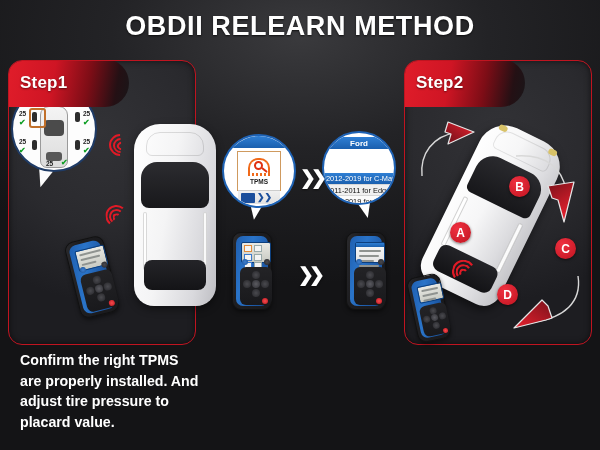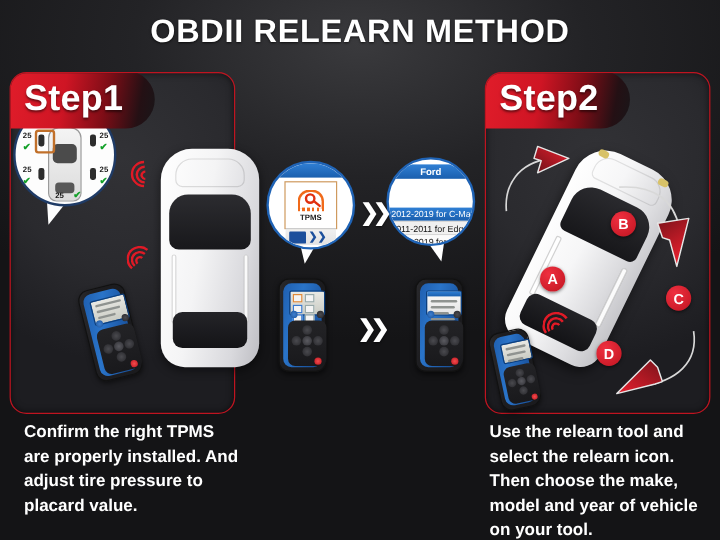--- a/index.html
+++ b/index.html
@@ -50,21 +50,21 @@
   .step-banner {
     position:absolute; left:-2px; top:-2px;
     height:48px; width:122px;
     border-radius:12px 24px 24px 0;
     background:linear-gradient(100deg,#e11d2a 0%,#cf1524 38%,#7d0d16 66%,#241014 88%,#191619 100%);
     display:flex; align-items:center;
     padding-left:13px;
     z-index:6;
   }
   .step-banner span {
-    color:#fff; font-size:30px; font-weight:bold;
+    color:#fff; font-size:17px; font-weight:bold;
     text-shadow:0 1px 2px rgba(0,0,0,.5);
     letter-spacing:.2px;
   }
   
   .captions {
     position:absolute; left:0; top:348px; width:600px; height:102px;
     display:flex; justify-content:space-between; padding:0 8px;
   }
   .caption {
     width:192px;
@@ -555,16 +555,15 @@
         <div class="btn b-lf"></div>
         <div class="btn b-rt"></div>
         <div class="btn b-ok"></div>
         <div class="btn b-red"></div>
       </div>
     </div>
   </div>
 
   <div class="captions">
     <div class="caption c1">Confirm the right TPMS are properly installed. And adjust tire pressure to placard value.</div>
-    <div class="caption c2">Use the relearn tool and select the relearn icon. Then choose the make, model and year of vehicle on your tool.</div>
   </div>
 
 </div>
 
 </body></html>

